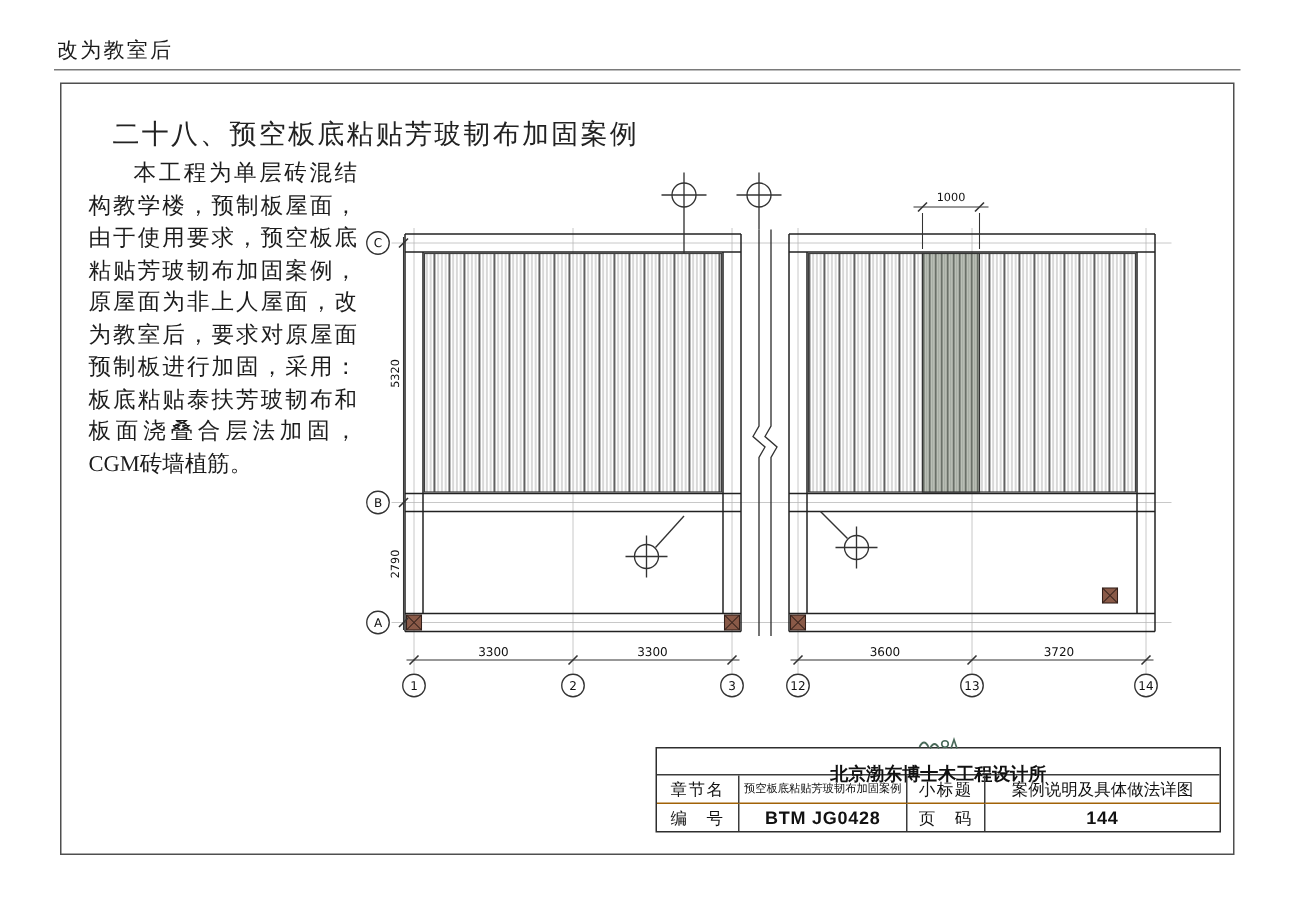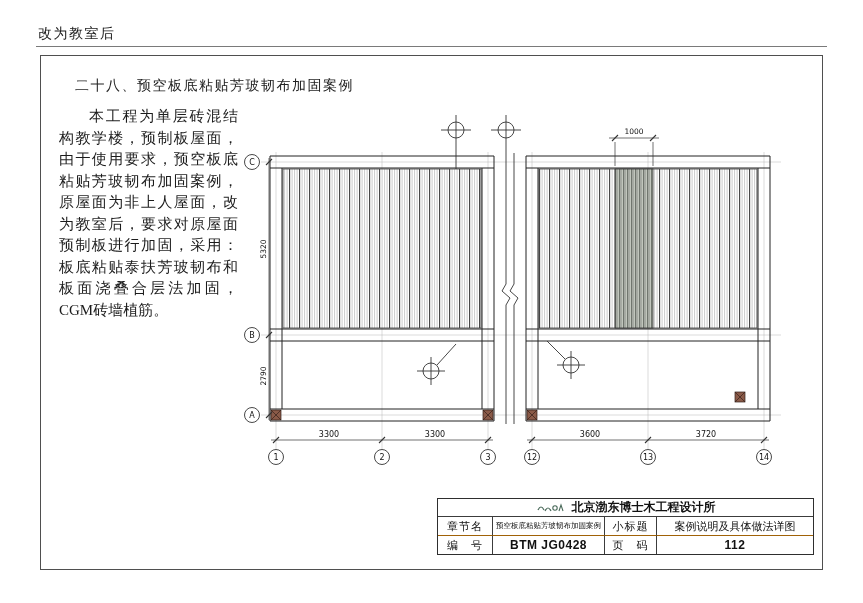--- a/index.html
+++ b/index.html
@@ -5,31 +5,31 @@
   * { margin:0; padding:0; box-sizing:border-box; }
   html,body { width:863px; height:603px; }
   body { background:#ffffff; font-family:"Liberation Serif","DejaVu Serif",serif; position:relative; overflow:hidden; }
 
   .watermark { position:absolute; left:38px; top:25px; font-size:14px; color:#1a1a1a; letter-spacing:1.5px; }
   .topline   { position:absolute; left:36px; top:46px; width:791px; border-top:1px solid #7a7a7a; }
 
   .frame { position:absolute; left:40px; top:55px; width:783px; height:515px;
            border:1px solid #4f4f4f; background:#fff; }
 
-  .title { position:absolute; left:34px; top:21px; font-size:14px; color:#222; letter-spacing:1.5px; white-space:nowrap; }
+  .title { position:absolute; left:34px; top:21px; font-size:18px; color:#222; letter-spacing:1.5px; white-space:nowrap; }
 
   .desc  { position:absolute; left:18px; top:50px; width:179px; font-size:15px; line-height:21.5px;
            color:#1c1c1c; text-align:justify; text-indent:2em; }
 
   .plan  { position:absolute; left:198px; top:52px; }
 
   .tb { position:absolute; left:396px; top:442px; width:377px; border:1.5px solid #2e2e2e; background:#fff;
         font-family:"Liberation Serif","DejaVu Serif",serif; }
   .tb-company { height:18px; display:flex; align-items:center; justify-content:center; gap:6px;
-                border-bottom:1px solid #3c3c3c; font-size:12px; font-weight:bold; color:#111; }
+                border-bottom:1px solid #3c3c3c; font-size:12px; font-weight:bold; color:#111;flex-direction:column; }
   .tb-grid { display:grid; grid-template-columns:55px 112px 52px auto; }
   .tb-cell { display:flex; align-items:center; justify-content:center; height:19px;
              border-right:1px solid #3c3c3c; border-bottom:1px solid #a16207;
              font-size:11px; color:#111; overflow:hidden; white-space:nowrap; }
   .tb-grid .tb-cell:nth-child(4n) { border-right:none; }
   .tb-grid .tb-cell:nth-child(n+5) { border-bottom:none; height:18px; }
   .tb-label { letter-spacing:1px; }
   .tb-small { font-size:7.5px;text-align:right; }
   .tb-bold  { font-weight:bold; font-family:"Liberation Sans","DejaVu Sans",sans-serif; font-size:12px; letter-spacing:0.5px; }
 
@@ -204,17 +204,17 @@
       <span>北京渤东博士木工程设计所</span>
     </div>
     <div class="tb-grid">
       <div class="tb-cell tb-label">章节名</div>
       <div class="tb-cell tb-small">预空板底粘贴芳玻韧布加固案例</div>
       <div class="tb-cell tb-label">小标题</div>
       <div class="tb-cell">案例说明及具体做法详图</div>
       <div class="tb-cell tb-label">编　号</div>
       <div class="tb-cell tb-bold">BTM JG0428</div>
       <div class="tb-cell tb-label">页　码</div>
-      <div class="tb-cell tb-bold">112</div>
+      <div class="tb-cell tb-bold">144</div>
     </div>
   </div>
 
 </div>
 
 </body></html>

